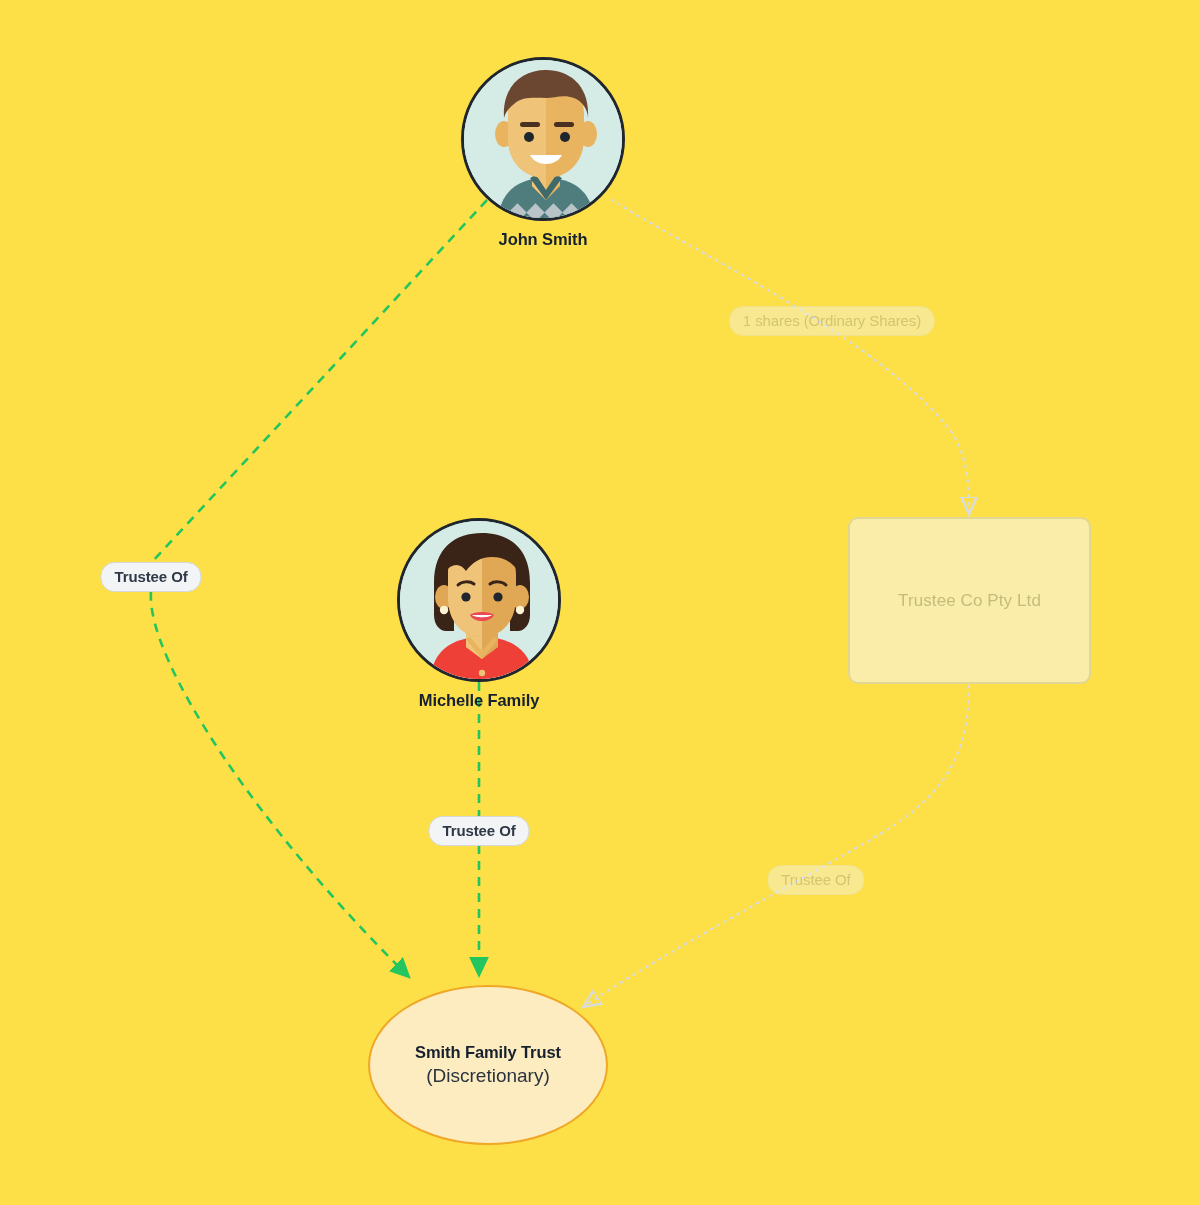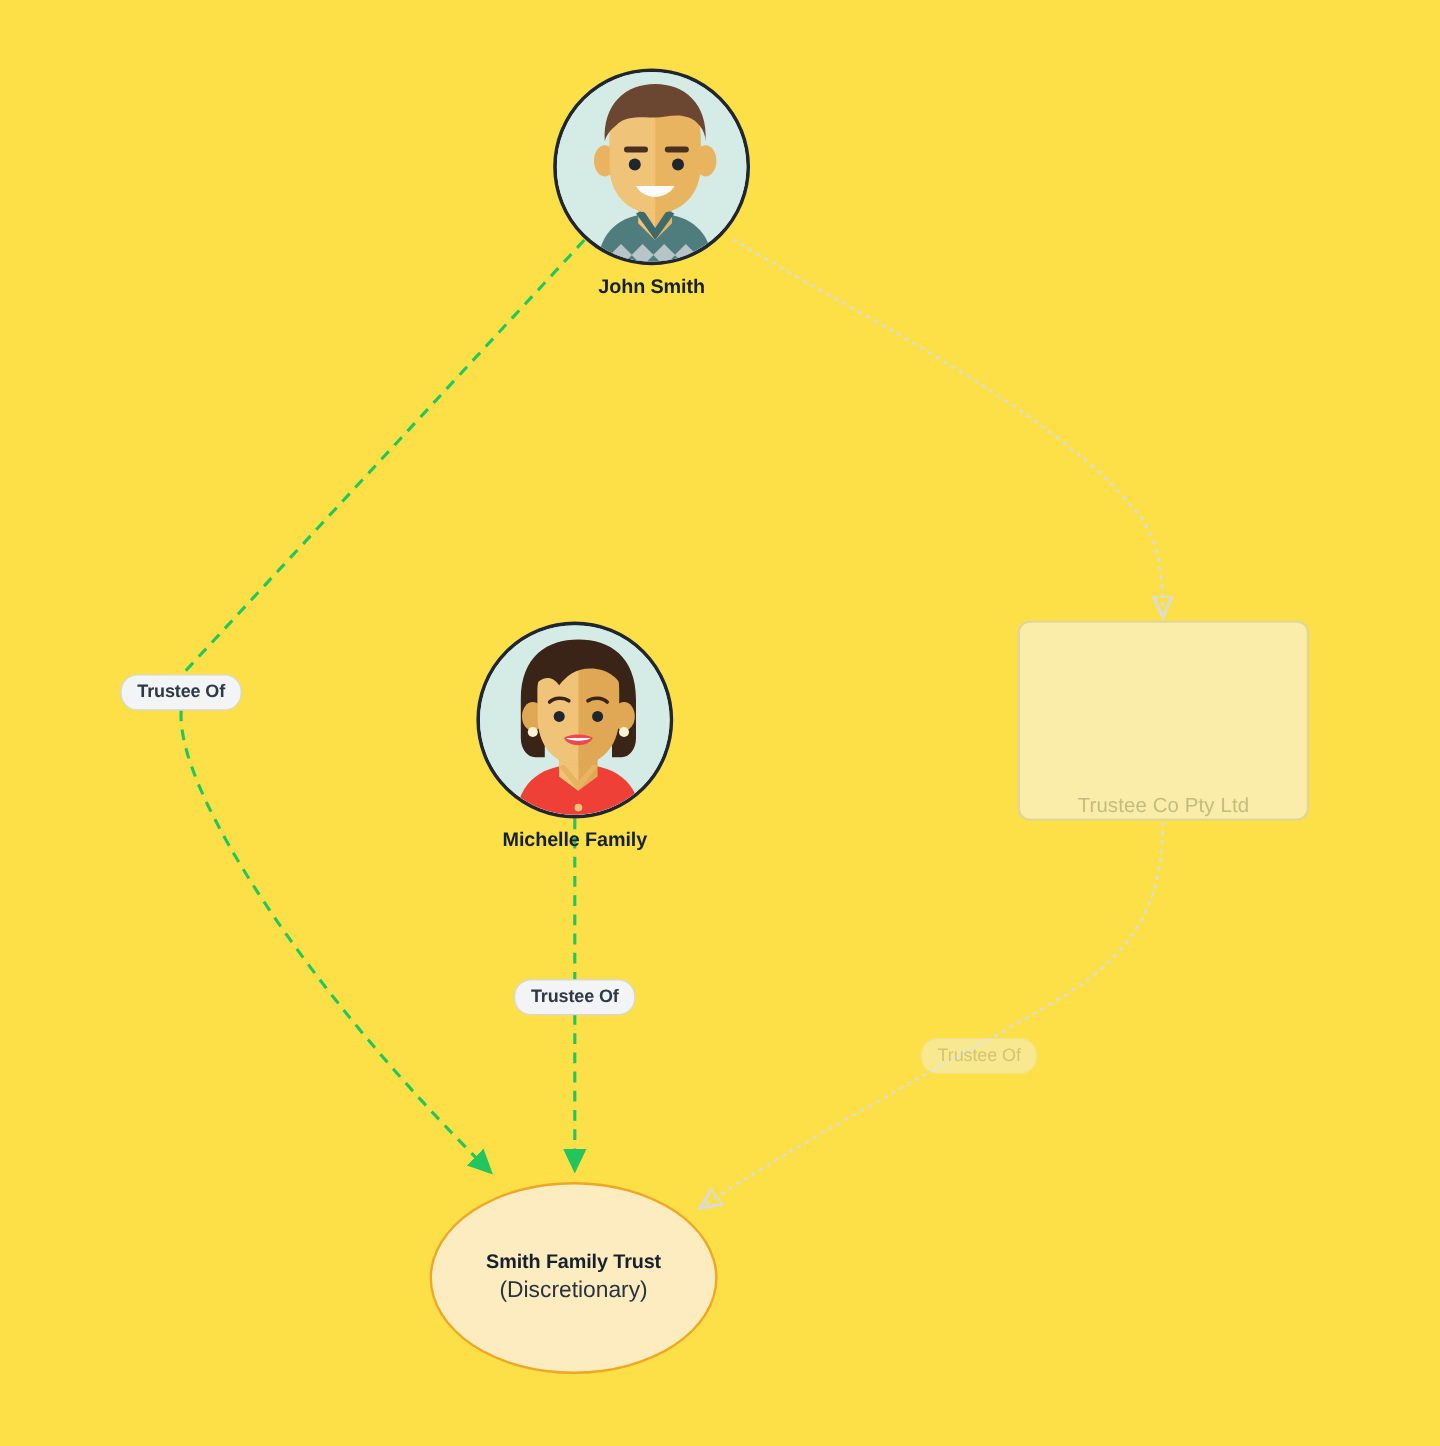--- a/index.html
+++ b/index.html
@@ -54,21 +54,21 @@
   }
 
   
   .company-node {
     position: absolute;
     box-sizing: border-box;
     border: 2px solid #c9cfd6;
     border-radius: 10px;
     background: #f7f8f9;
     display: flex;
-    align-items: flex-end;
+    align-items: center;
     justify-content: center;
     opacity: 0.55;
   }
   .company-label {
     font-size: 17px;
     color: #98a0a9;
     letter-spacing: 0.1px;
     white-space: nowrap;
   }
 
@@ -233,25 +233,26 @@
         <path d="M72,94 L92,94 C89,97 75,97 72,94 z" fill="#ffffff"></path>
       </svg>
     </div>
     <div class="person-name">Michelle Family</div>
   </div>
 
   <div class="company-node" style="left:848px; top:517px; width:243px; height:167px;">
     <span class="company-label">Trustee Co Pty Ltd</span>
   </div>
 
-  <div class="trust-node" style="left:358px; top:985px; width:240px; height:160px;text-align:center;">
+  <div class="trust-node" style="left:368px; top:985px; width:240px; height:160px;text-align:center;">
     <span class="trust-title">Smith Family Trust</span>
     <span class="trust-sub">(Discretionary)</span>
   </div>
 
   <div class="edge-label" style="left:151px; top:577px;">Trustee Of</div>
 
   <div class="edge-label" style="left:479px; top:831px;">Trustee Of</div>
 
+  <div class="edge-label dim" style="left:832px; top:321px;">1 shares (Ordinary Shares)</div>
 
   <div class="edge-label dim" style="left:816px; top:880px;">Trustee Of</div>
 
 </div>
 
 </body></html>

